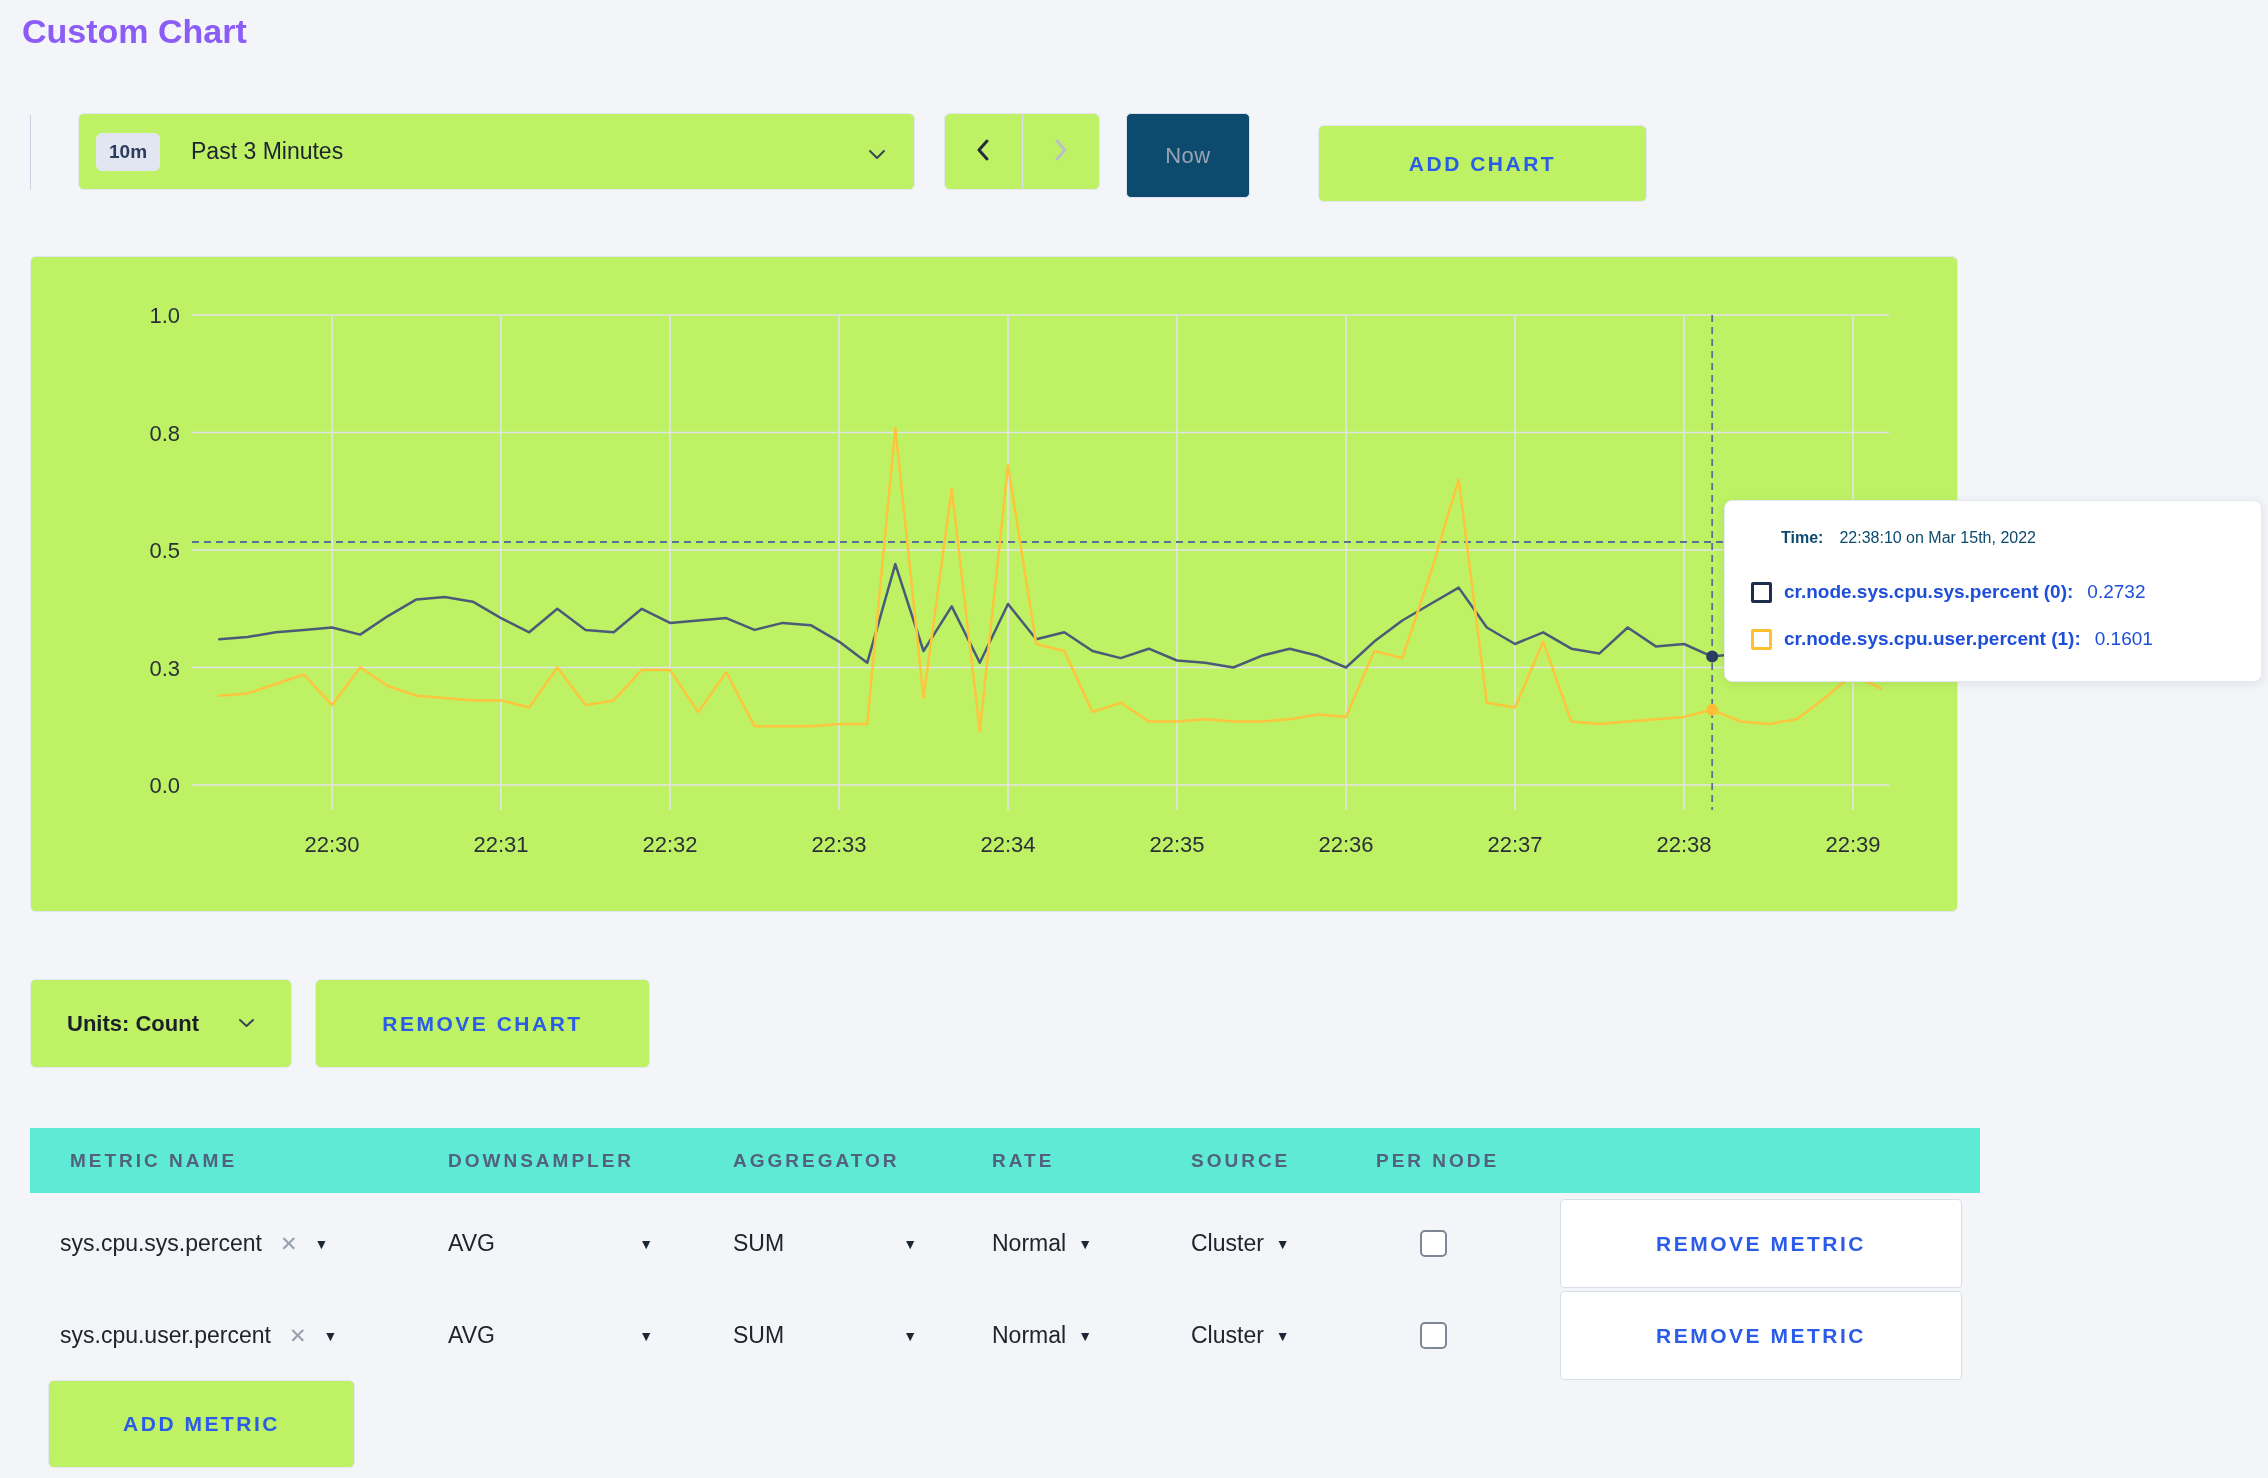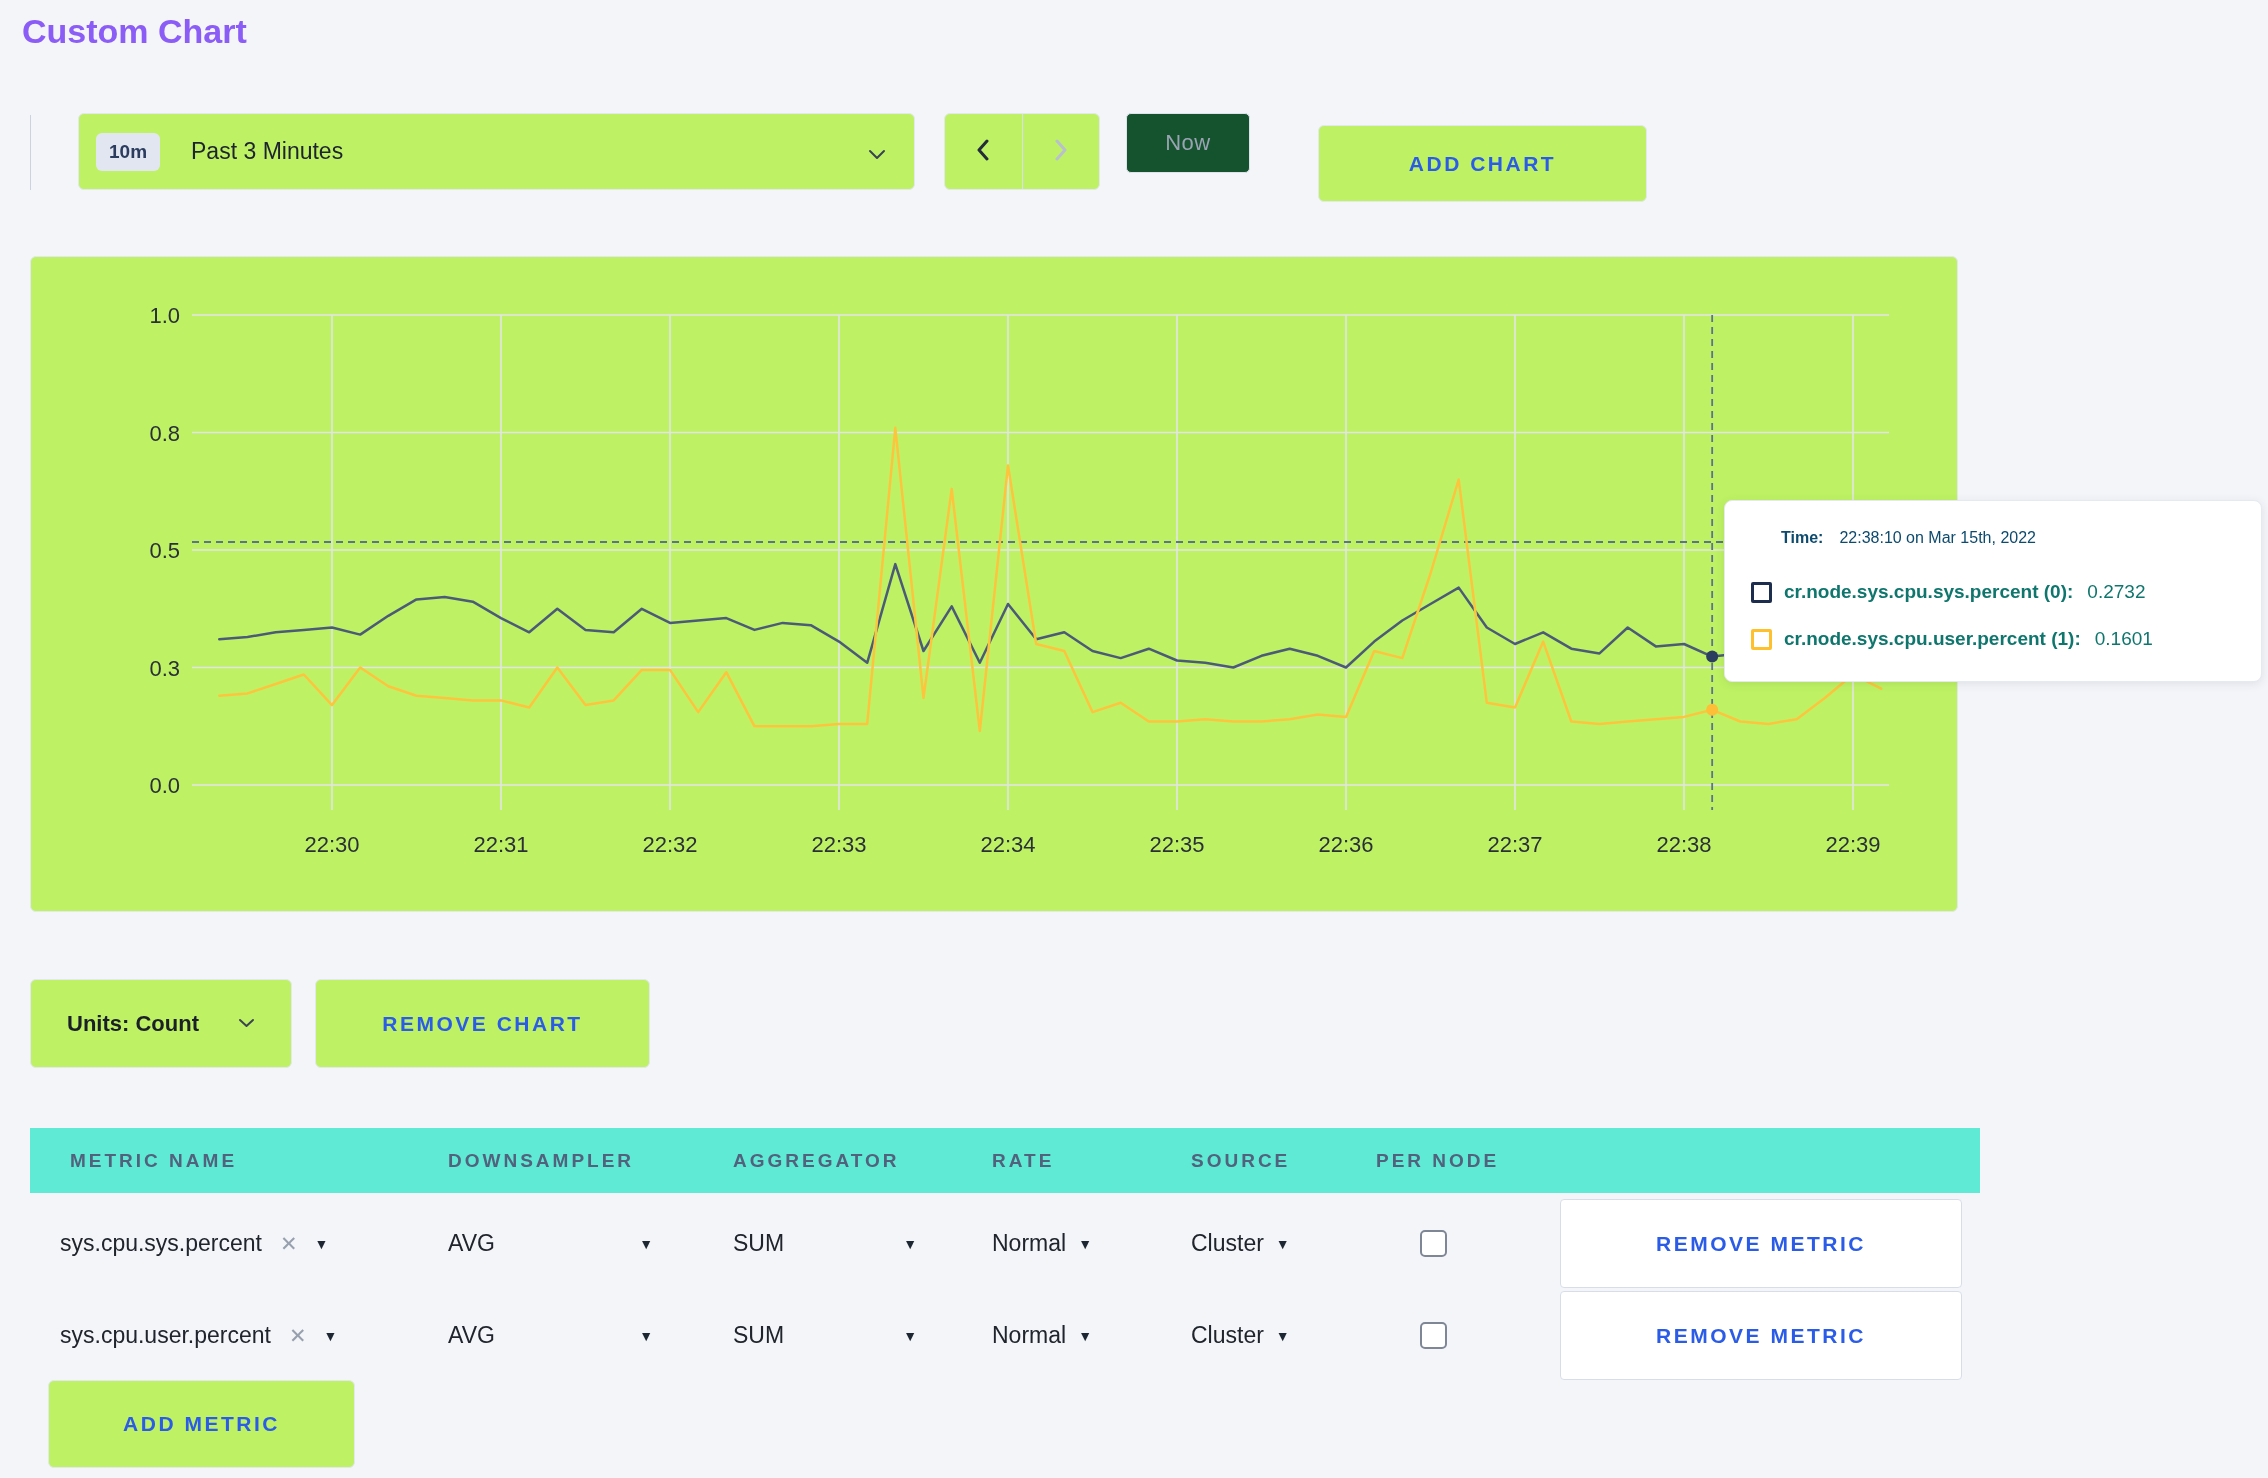--- a/index.html
+++ b/index.html
@@ -31,22 +31,22 @@
   .time-label { margin-left:31px; font-size:23px; color:#1e232e; }
   .dd-chevron { position:absolute; right:28px; top:33px; }
   .segmented {
     left:944px; top:113px; width:156px; height:77px; display:flex;
   }
   .seg {
     flex:1; display:flex; align-items:center; justify-content:center; cursor:pointer;
   }
   .seg.first { border-right:1px solid #d9dfea; }
   .now-btn {
-    left:1126px; top:113px; width:124px; height:60px;
-    background:#14532d; border:1px solid #dde2ec; border-radius:5px;
+    left:1126px; top:113px; width:124px; height:85px;
+    background:#0c4a6e; border:1px solid #dde2ec; border-radius:5px;
     display:flex; align-items:center; justify-content:center;
     font-size:22px; color:#9aa3b3; letter-spacing:0.5px; box-sizing:border-box;
   }
   .blue-btn {
     display:flex; align-items:center; justify-content:center;
     color:#2b5ce8; font-weight:700; font-size:21px; letter-spacing:2.5px;
     cursor:pointer;
   }
   .add-chart-btn { left:1318px; top:125px; width:329px; height:77px; }
   
@@ -57,21 +57,21 @@
     background:#ffffff; border:1px solid #e5e9f1; border-radius:8px;
     box-shadow:0 2px 10px rgba(40,50,70,0.10); box-sizing:border-box;
   }
   .tt-time-row {
     position:absolute; left:56px; top:28px; display:flex; align-items:center;
     font-size:16px; color:#0c4a6e;
   }
   .tt-time-label { font-weight:700; margin-right:16px; }
   .tt-series-row {
     position:absolute; left:26px; display:flex; align-items:center;
-    font-size:19px; color:#0f766e;
+    font-size:19px; color:#1d4ed8;
   }
   .tt-row-sys { top:80px; }
   .tt-row-user { top:127px; }
   .tt-swatch {
     width:15px; height:15px; border:3px solid #1c2d4e; border-radius:2px;
     margin-right:12px; background:#fff;
   }
   .tt-name { font-weight:700; }
   .tt-value { margin-left:14px; }
   

